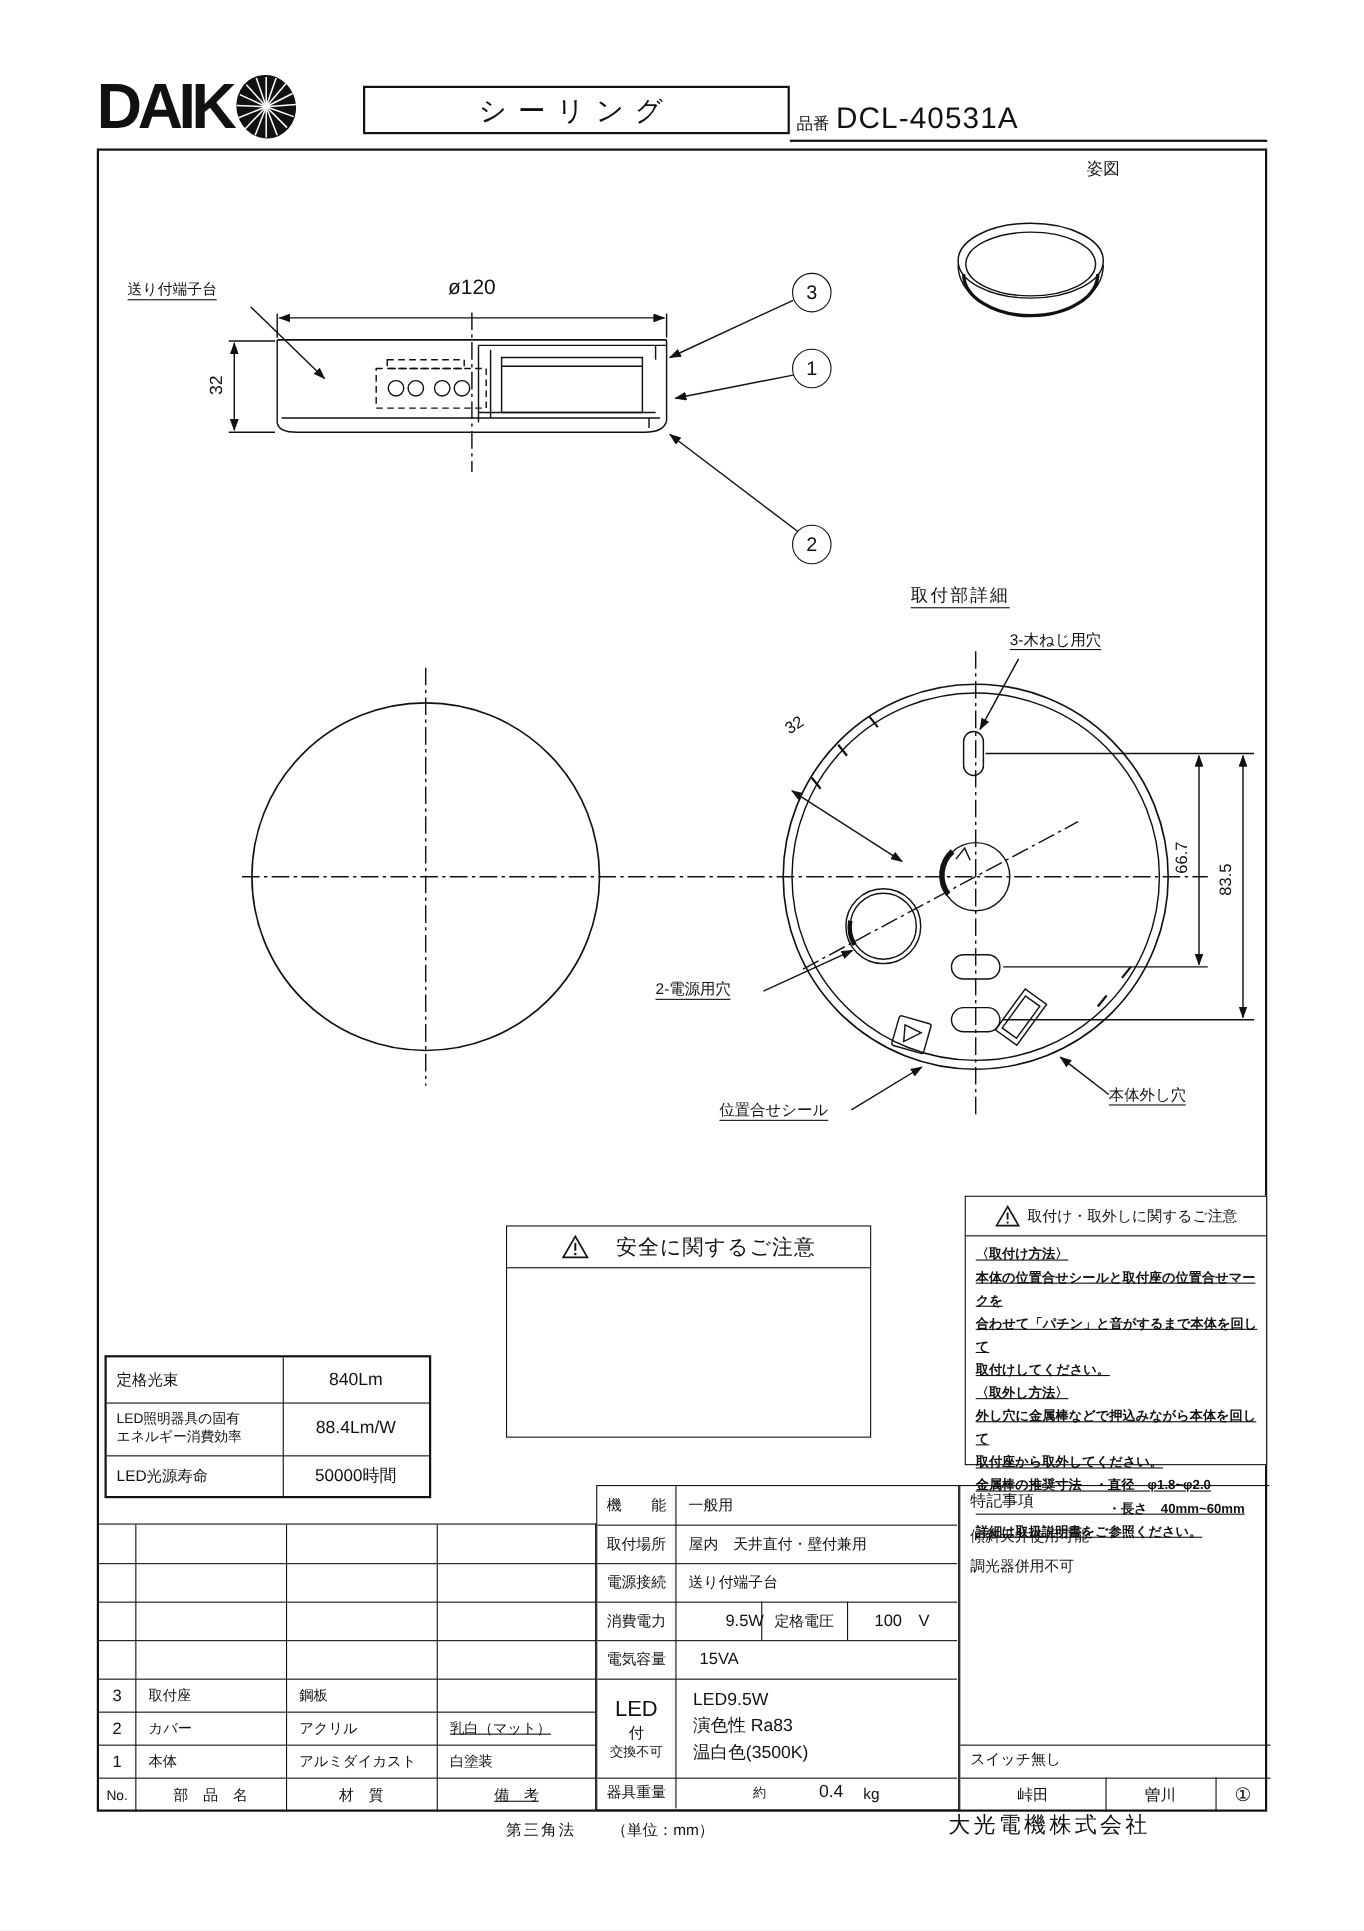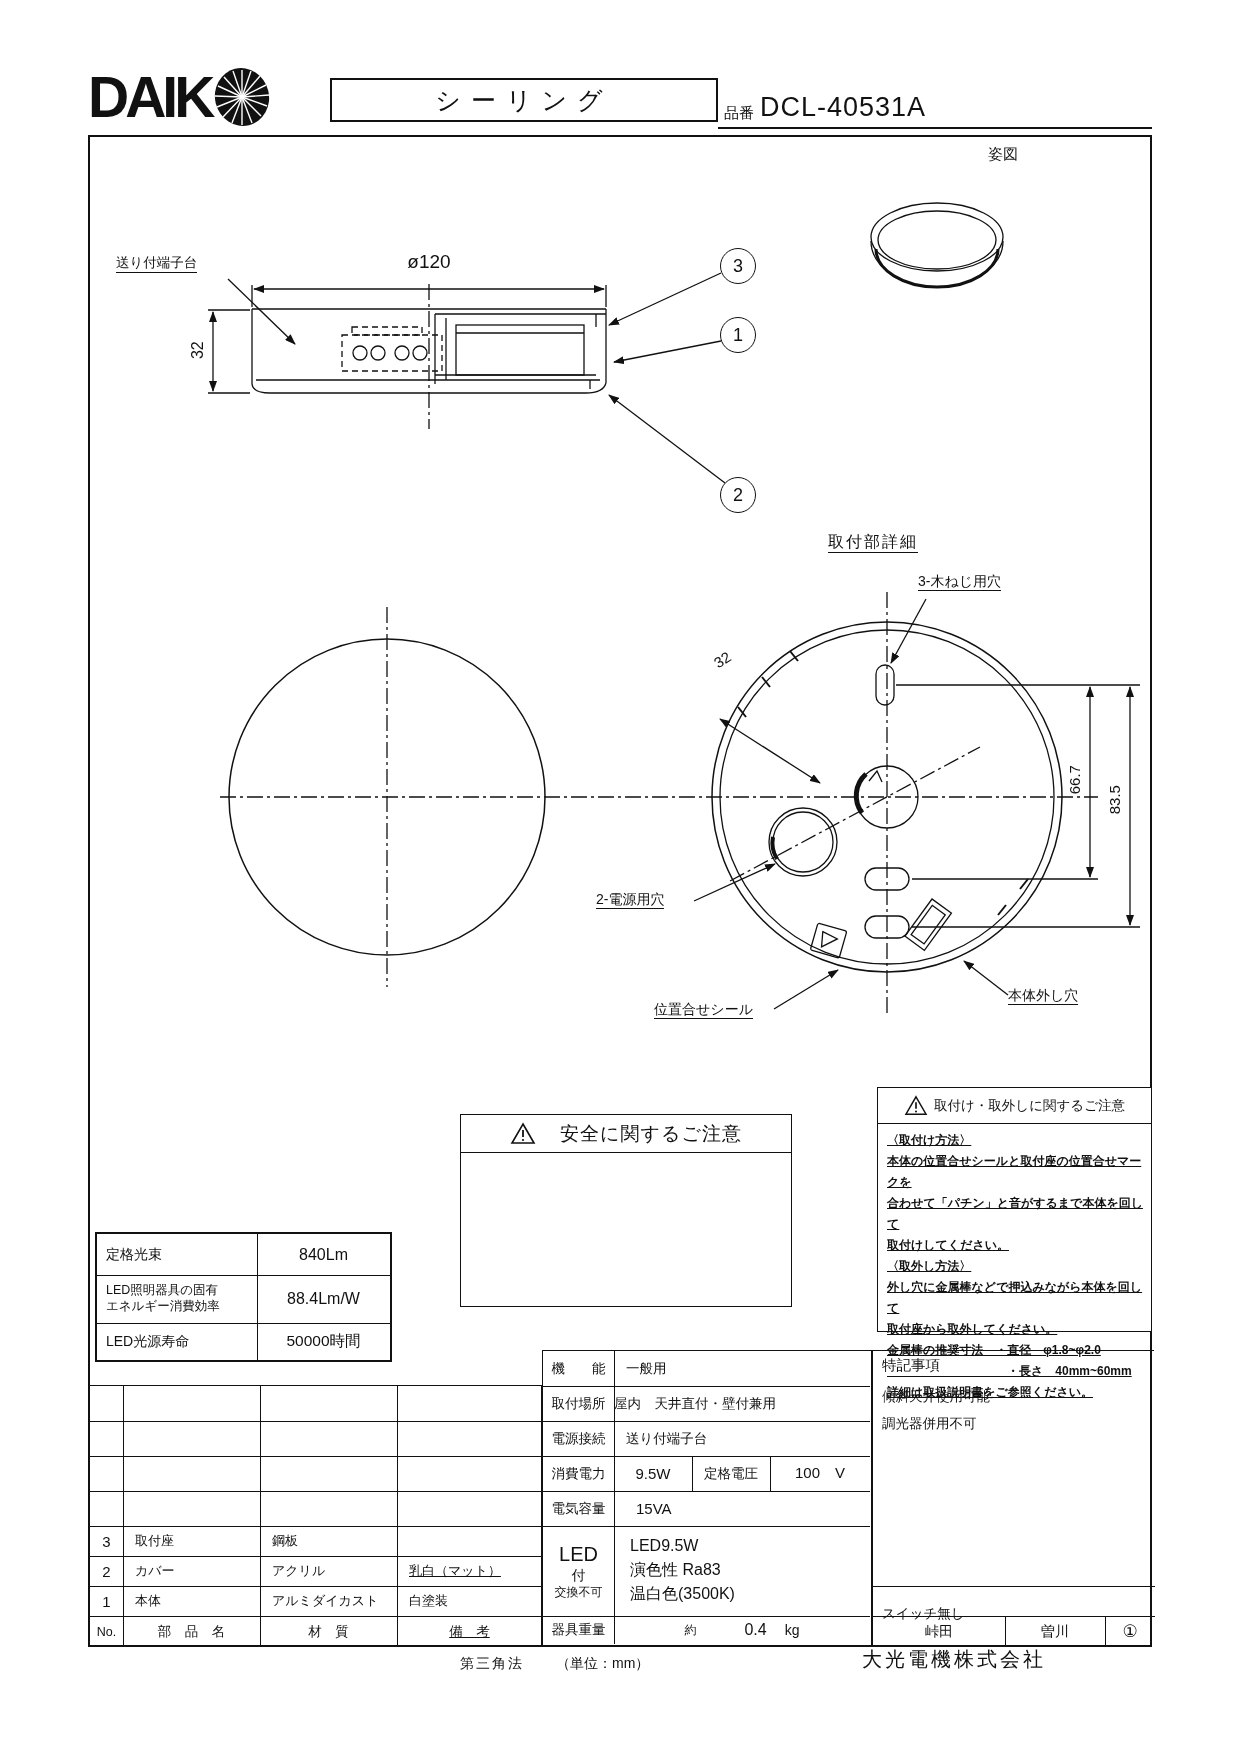--- a/index.html
+++ b/index.html
@@ -287,25 +287,25 @@
       <div class="gl" style="left:0;top:105px;width:327px;height:1.4px;"></div>
       <div class="gl" style="left:0;top:140px;width:327px;height:1.4px;"></div>
       <div class="gl" style="left:0;top:175px;width:327px;height:1.4px;"></div>
       <div class="gl" style="left:0;top:265px;width:327px;height:1.4px;"></div>
       <div class="gl" style="left:149px;top:105px;width:1.4px;height:35px;"></div>
       <div class="gl" style="left:227px;top:105px;width:1.4px;height:35px;"></div>
 
       <div class="abs cellC" style="left:0;top:0;width:71px;height:35px;font-size:13.5px;">機　　能</div>
       <div class="abs cellC" style="left:71px;top:0;width:256px;height:35px;justify-content:flex-start;padding-left:12px;font-size:13.5px;">一般用</div>
       <div class="abs cellC" style="left:0;top:35px;width:71px;height:35px;font-size:13.5px;">取付場所</div>
-      <div class="abs cellC" style="left:71px;top:35px;width:256px;height:35px;justify-content:flex-start;font-size:13.5px;">屋内　天井直付・壁付兼用</div>
+      <div class="abs cellC" style="left:71px;top:35px;width:256px;height:35px;justify-content:flex-start;padding-left:12px;font-size:13.5px;">屋内　天井直付・壁付兼用</div>
       <div class="abs cellC" style="left:0;top:70px;width:71px;height:35px;font-size:13.5px;">電源接続</div>
       <div class="abs cellC" style="left:71px;top:70px;width:256px;height:35px;justify-content:flex-start;padding-left:12px;font-size:13.5px;">送り付端子台</div>
       <div class="abs cellC" style="left:0;top:105px;width:71px;height:35px;font-size:13.5px;">消費電力</div>
-      <div class="abs cellC" style="left:71px;top:105px;width:78px;height:35px;font-size:15px;">9.5W</div>
+      <div class="abs cellC" style="left:71px;top:105px;width:78px;height:35px;font-size:15px;padding-left:24px;">9.5W</div>
       <div class="abs cellC" style="left:149px;top:105px;width:78px;height:35px;font-size:13.5px;">定格電圧</div>
       <div class="abs cellC" style="left:227px;top:105px;width:100px;height:35px;font-size:15px;">100　V</div>
       <div class="abs cellC" style="left:0;top:140px;width:71px;height:35px;font-size:13.5px;">電気容量</div>
       <div class="abs cellC" style="left:71px;top:140px;width:150px;height:35px;justify-content:flex-start;padding-left:22px;font-size:15px;">15VA</div>
 
       <div class="abs" style="left:0;top:175px;width:71px;height:90px;display:flex;flex-direction:column;align-items:center;justify-content:center;line-height:1.25;">
         <span style="font-size:20px;">LED</span>
         <span style="font-size:14px;">付</span>
         <span style="font-size:12px;">交換不可</span>
       </div>
@@ -323,21 +323,21 @@
 
     <div class="abs" style="left:782px;top:1213px;width:282px;height:296px;border-top:1.6px solid #111;border-left:1.6px solid #111;box-sizing:border-box;">
       <div class="gl" style="left:0;top:235px;width:282px;height:1.4px;"></div>
       <div class="gl" style="left:0;top:265px;width:282px;height:1.4px;"></div>
       <div class="gl" style="left:132px;top:265px;width:1.4px;height:31px;"></div>
       <div class="gl" style="left:232px;top:265px;width:1.4px;height:31px;"></div>
 
       <div class="lbl" style="left:9px;top:6px;font-size:14.5px;">特記事項</div>
       <div class="lbl pre" style="left:9px;top:32px;font-size:13.5px;line-height:2.0;">傾斜天井使用可能
 調光器併用不可</div>
-      <div class="abs cellC" style="left:0;top:248px;width:282px;height:30px;justify-content:flex-start;padding-left:9px;font-size:13.5px;">スイッチ無し</div>
+      <div class="abs cellC" style="left:0;top:234px;width:282px;height:30px;justify-content:flex-start;padding-left:9px;font-size:13.5px;">スイッチ無し</div>
       <div class="abs cellC" style="left:0;top:265px;width:132px;height:31px;font-size:14px;">峠田</div>
       <div class="abs cellC" style="left:132px;top:265px;width:100px;height:31px;font-size:14px;">曽川</div>
       <div class="abs cellC" style="left:232px;top:265px;width:50px;height:31px;font-size:17px;">①</div>
     </div>
 
   </div>
 
   <div class="lbl" style="left:460px;top:1655px;font-size:14px;letter-spacing:2px;">第三角法</div>
   <div class="lbl" style="left:556px;top:1655px;font-size:14px;">（単位：mm）</div>
   <div class="lbl" style="left:862px;top:1648px;font-size:20px;letter-spacing:3px;">大光電機株式会社</div>

